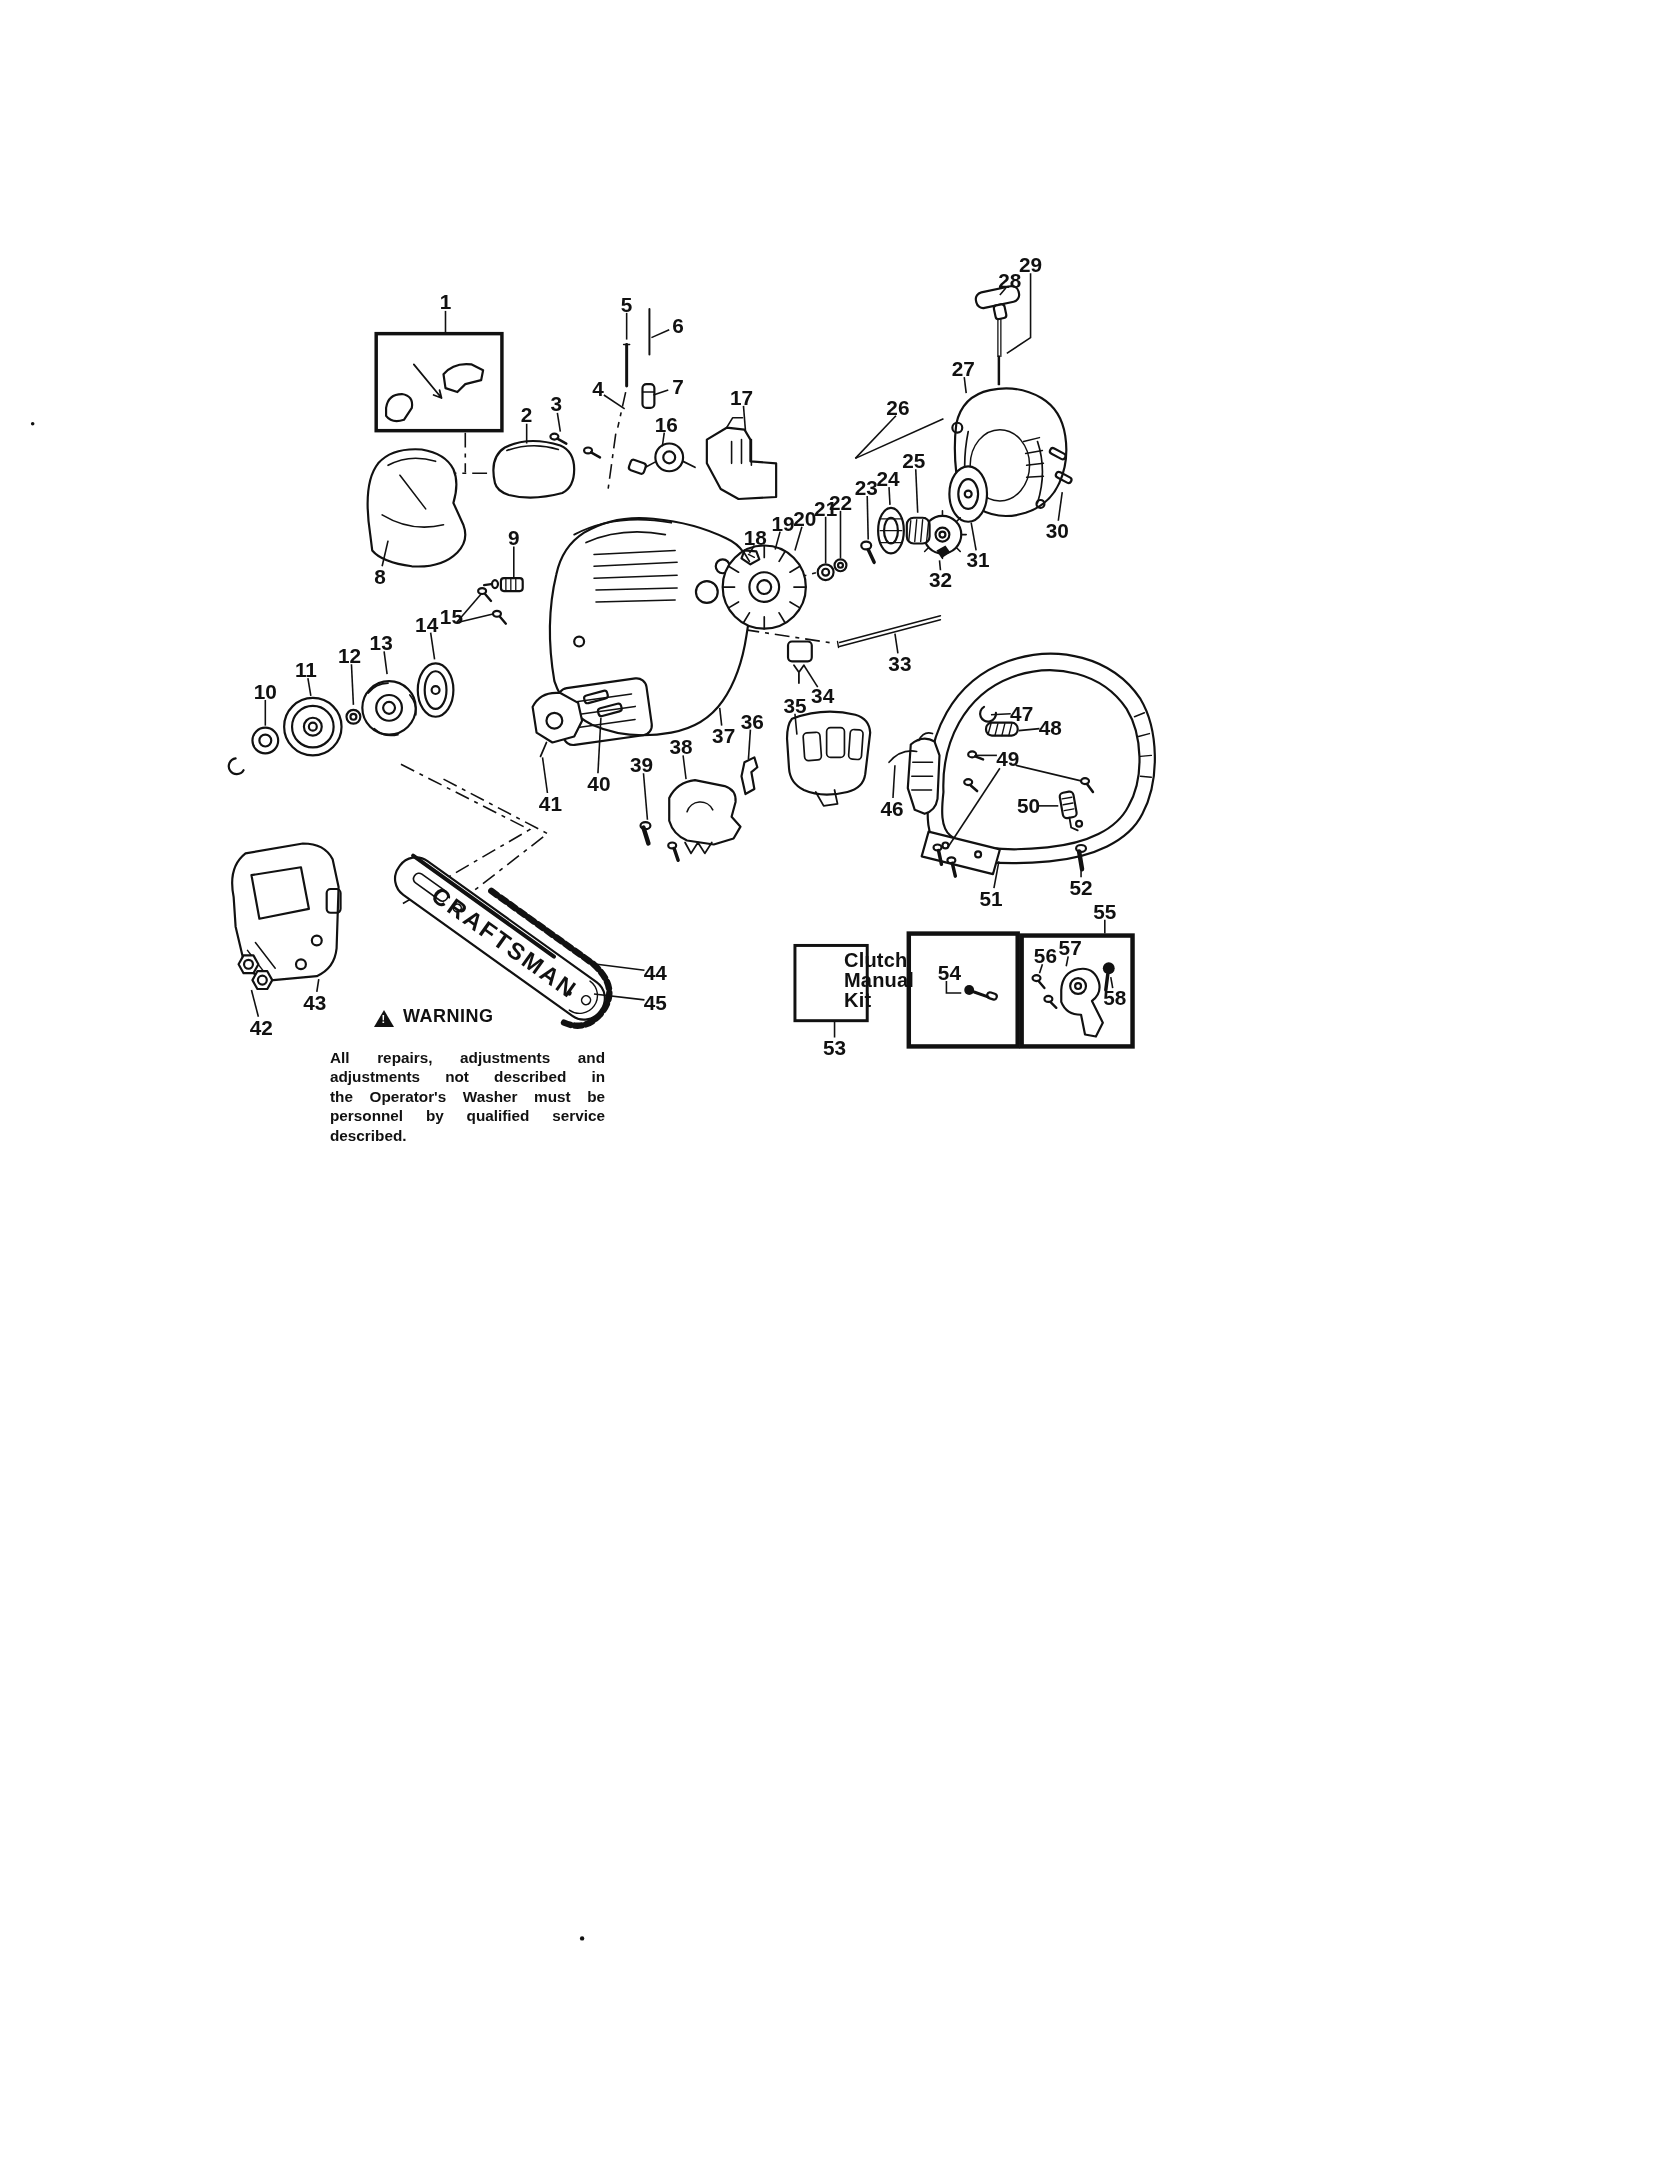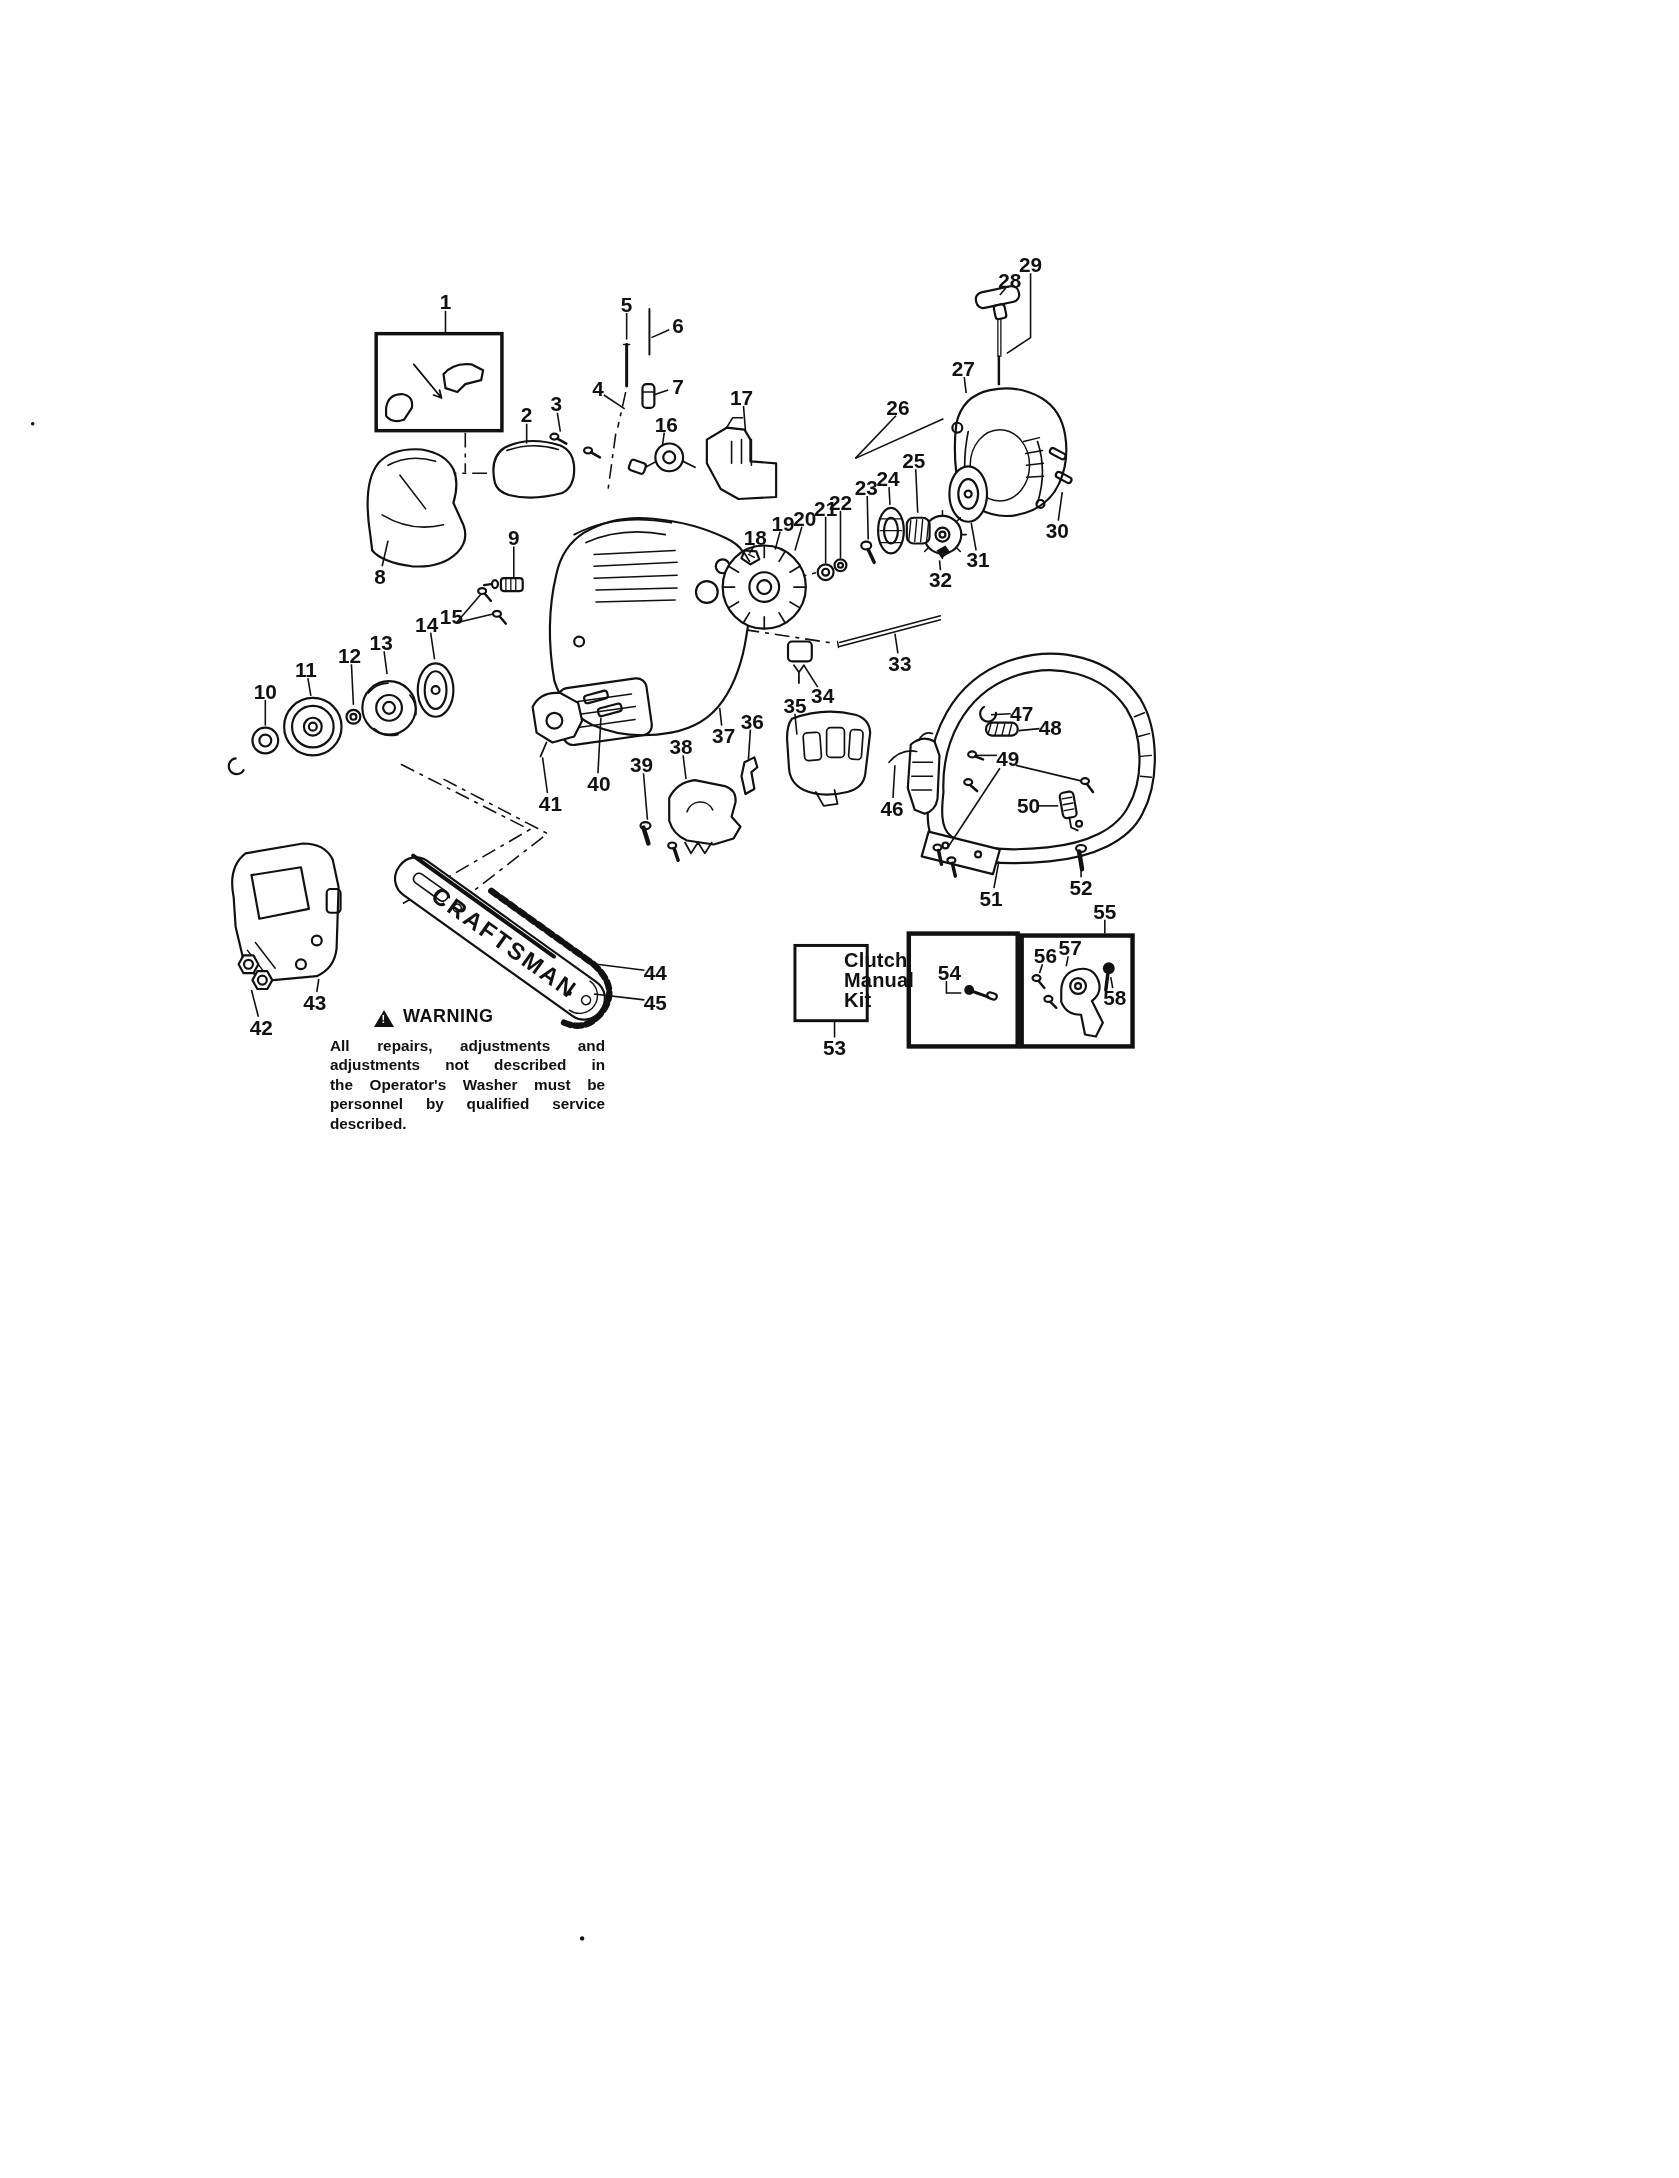--- a/index.html
+++ b/index.html
@@ -7,21 +7,21 @@
          font-family:"Liberation Sans",sans-serif;color:#111;}
   svg{position:absolute;left:0;top:0;}
   .overlay{position:absolute;z-index:3;}
   .warning{left:330px;top:1006px;width:275px;}
   .warning .title{display:flex;align-items:flex-end;gap:9px;margin-left:44px;
                   font-size:18px;font-weight:bold;letter-spacing:0.5px;}
   .tri{position:relative;display:inline-block;width:0;height:0;
        border-left:10px solid transparent;border-right:10px solid transparent;
        border-bottom:17px solid #111;}
   .tri b{position:absolute;left:-2.5px;top:4px;color:#fff;font-size:11px;line-height:11px;}
-  .warning .body{margin-top:9px;font-size:15.3px;line-height:19.4px;font-weight:bold;}
+  .warning .body{margin-top:21px;font-size:15.3px;line-height:19.4px;font-weight:bold;}
   .warning .body .just{text-align:justify;text-align-last:justify;}
   .kit{left:804px;top:950px;font-size:20px;line-height:20px;font-weight:bold;letter-spacing:0.2px;margin-left:40px;}
   .pn{font-family:"Liberation Sans",sans-serif;font-weight:bold;font-size:21px;fill:#111;}
 </style>
 </head>
 <body>
 
 <div class="stage">
 
 <svg width="1679" height="2178" viewBox="0 0 1696 2200">

